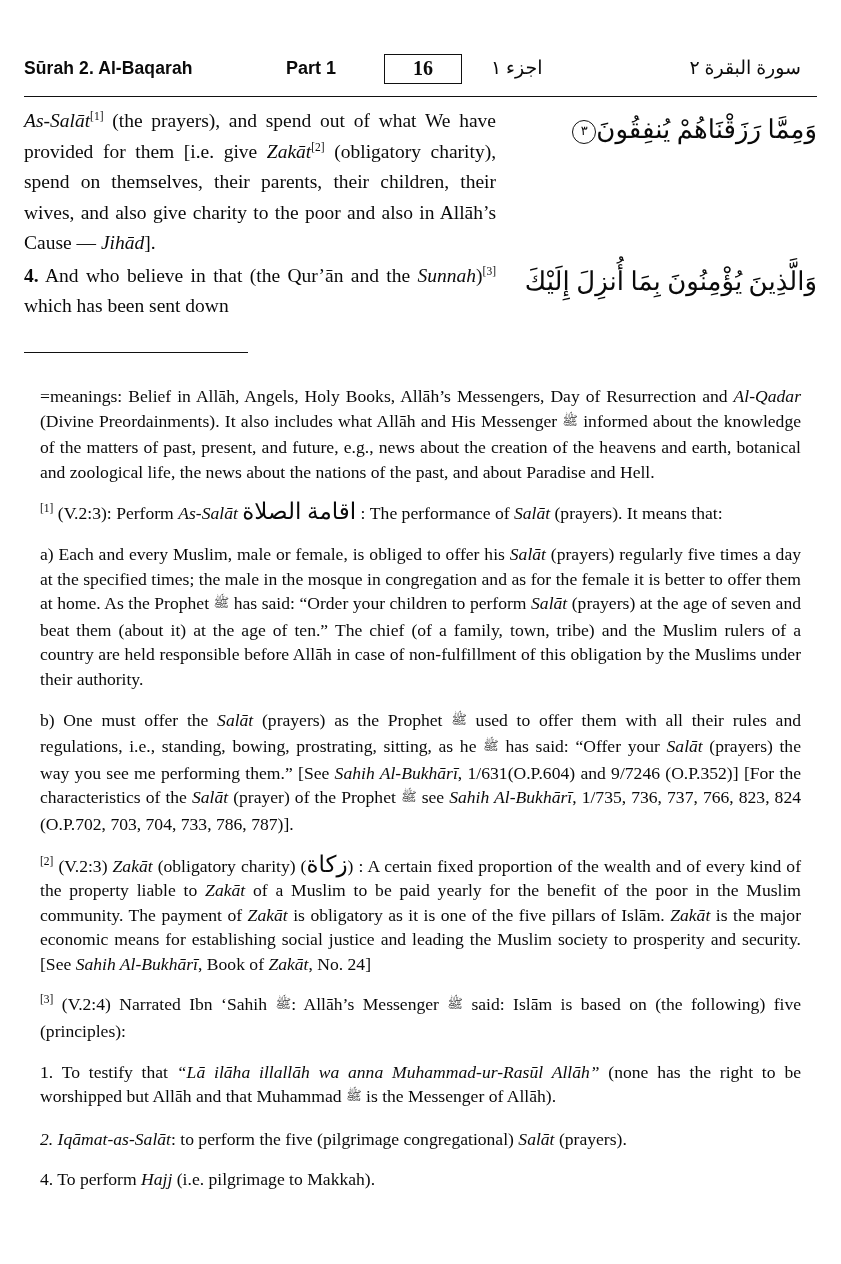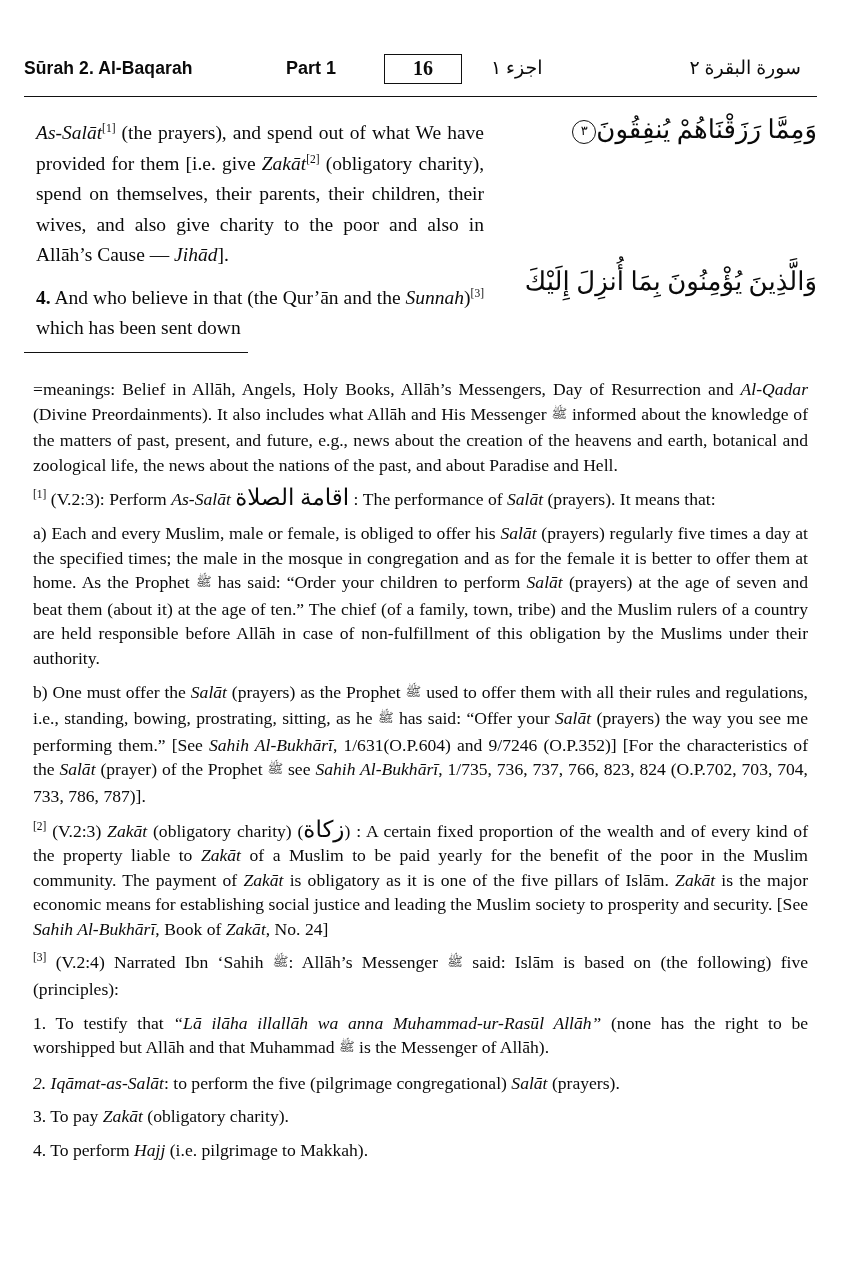--- a/index.html
+++ b/index.html
@@ -98,21 +98,21 @@
     top: 106px;
     width: 793px;
   }
   .trans-col {
     position: absolute;
     left: 0;
     top: 0;
     width: 472px;
   }
   .trans-col p {
-    margin: 12px;
+    margin: 0;
     font-size: 19.5px;
     line-height: 30.5px;
     text-align: justify;
     text-justify: inter-word;
     hyphens: none;
   }
   .trans-col p.verse4 {
     margin-top: 2px;
   }
   i { font-style: italic; }
@@ -164,21 +164,21 @@
   }
 
   
   .footnotes {
     position: absolute;
     left: 24px;
     top: 368px;
     width: 793px;
   }
   .footnotes p {
-    margin: 9px;
+    margin: 16px;
     font-size: 17.6px;
     line-height: 24.6px;
     text-align: justify;
     text-justify: inter-word;
   }
   .sallam {
     display: inline-block;
     font-size: 13px;
     letter-spacing: -0.5px;
     transform: translateY(-2px);
@@ -234,19 +234,18 @@
     <p><span>b) One must offer the </span><i>Salāt</i><span> (prayers) as the Prophet </span><span class="sallam">ﷺ</span><span> used to offer them with all their rules and regulations, i.e., standing, bowing, prostrating, sitting, as he </span><span class="sallam">ﷺ</span><span> has said: “Offer your </span><i>Salāt</i><span> (prayers) the way you see me performing them.” [See </span><i>Sahih Al-Bukhārī</i><span>, 1/631(O.P.604) and 9/7246 (O.P.352)] [For the characteristics of the </span><i>Salāt</i><span> (prayer) of the Prophet </span><span class="sallam">ﷺ</span><span> see </span><i>Sahih Al-Bukhārī</i><span>, 1/735, 736, 737, 766, 823, 824 (O.P.702, 703, 704, 733, 786, 787)].</span></p>
 
     <p><sup>[2]</sup><span> (V.2:3) </span><i>Zakāt</i><span> (obligatory charity) (</span><span class="ar-inline">زكاة</span><span>) : A certain fixed proportion of the wealth and of every kind of the property liable to </span><i>Zakāt</i><span> of a Muslim to be paid yearly for the benefit of the poor in the Muslim community. The payment of </span><i>Zakāt</i><span> is obligatory as it is one of the five pillars of Islām. </span><i>Zakāt</i><span> is the major economic means for establishing social justice and leading the Muslim society to prosperity and security. [See </span><i>Sahih Al-Bukhārī</i><span>, Book of </span><i>Zakāt</i><span>, No. 24]</span></p>
 
     <p><sup>[3]</sup><span> (V.2:4) Narrated Ibn ‘Sahih </span><span class="sallam">ﷺ</span><span>: Allāh’s Messenger </span><span class="sallam">ﷺ</span><span> said: Islām is based on (the following) five (principles):</span></p>
 
     <p><span>1. To testify that </span><i>“Lā ilāha illallāh wa anna Muhammad-ur-Rasūl Allāh”</i><span> (none has the right to be worshipped but Allāh and that Muhammad </span><span class="sallam">ﷺ</span><span> is the Messenger of Allāh).</span></p>
 
     <p><i>2. Iqāmat-as-Salāt</i><span>: to perform the five (pilgrimage congregational) </span><i>Salāt</i><span> (prayers).</span></p>
 
-    <p><span>3. To pay </span><i>Zakāt</i><span> (obligatory charity).</span></p>
 
     <p><span>4. To perform </span><i>Hajj</i><span> (i.e. pilgrimage to Makkah).</span></p>
 
 
   </div>
 </div>
 
 </body></html>

